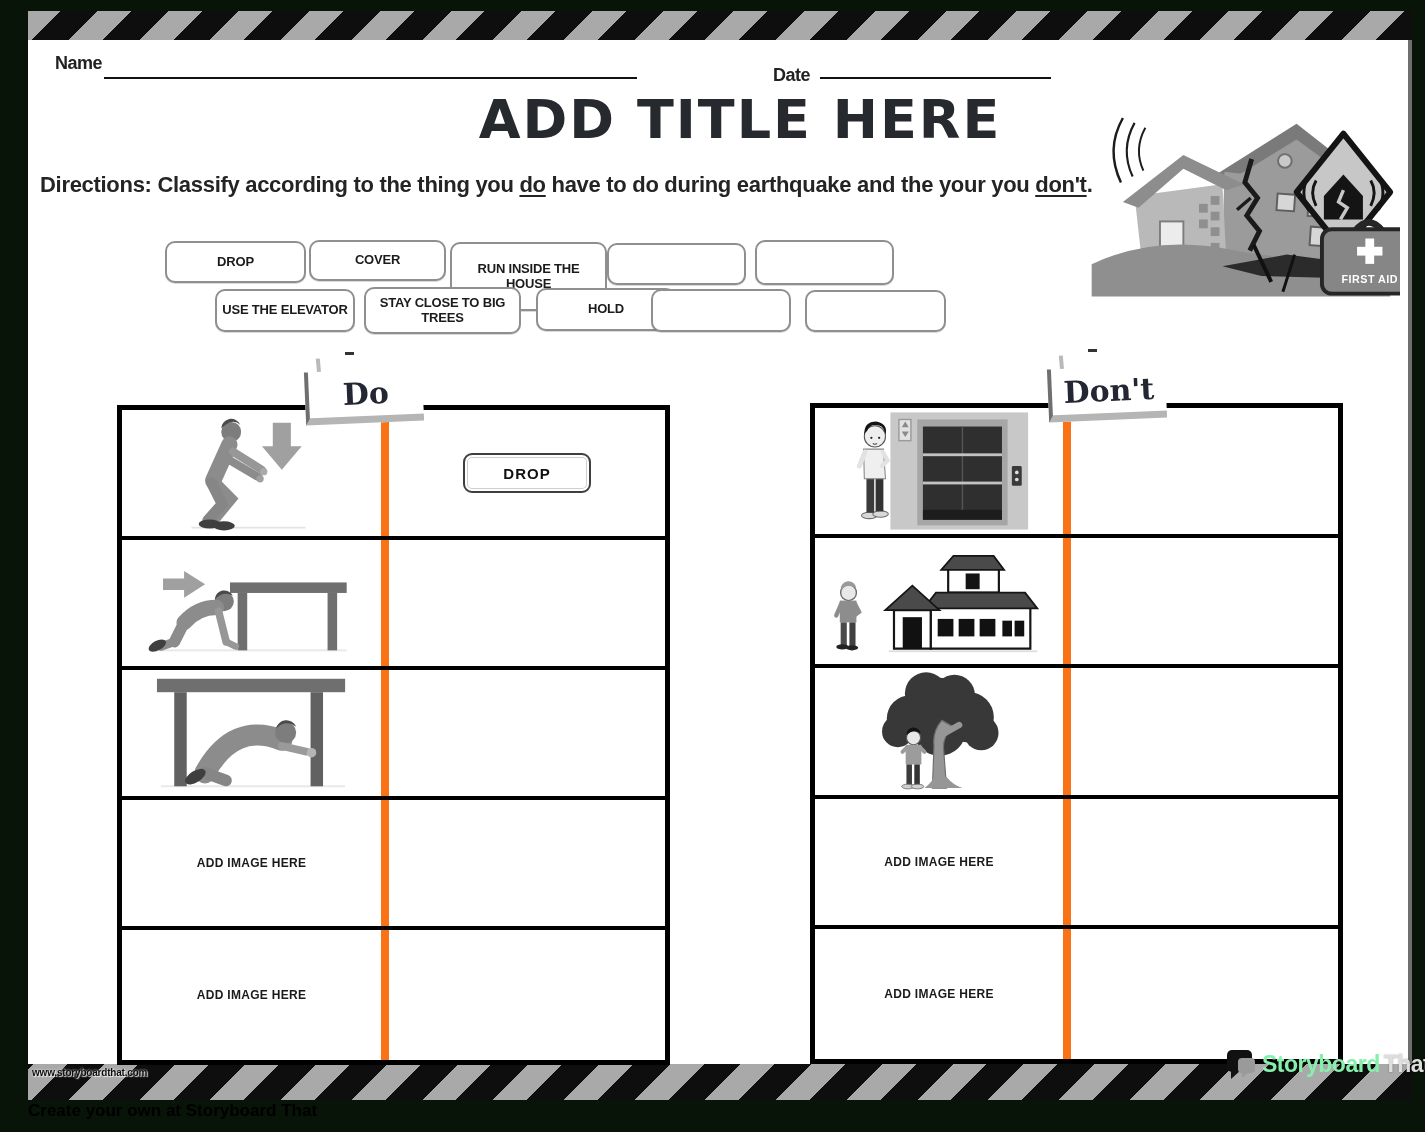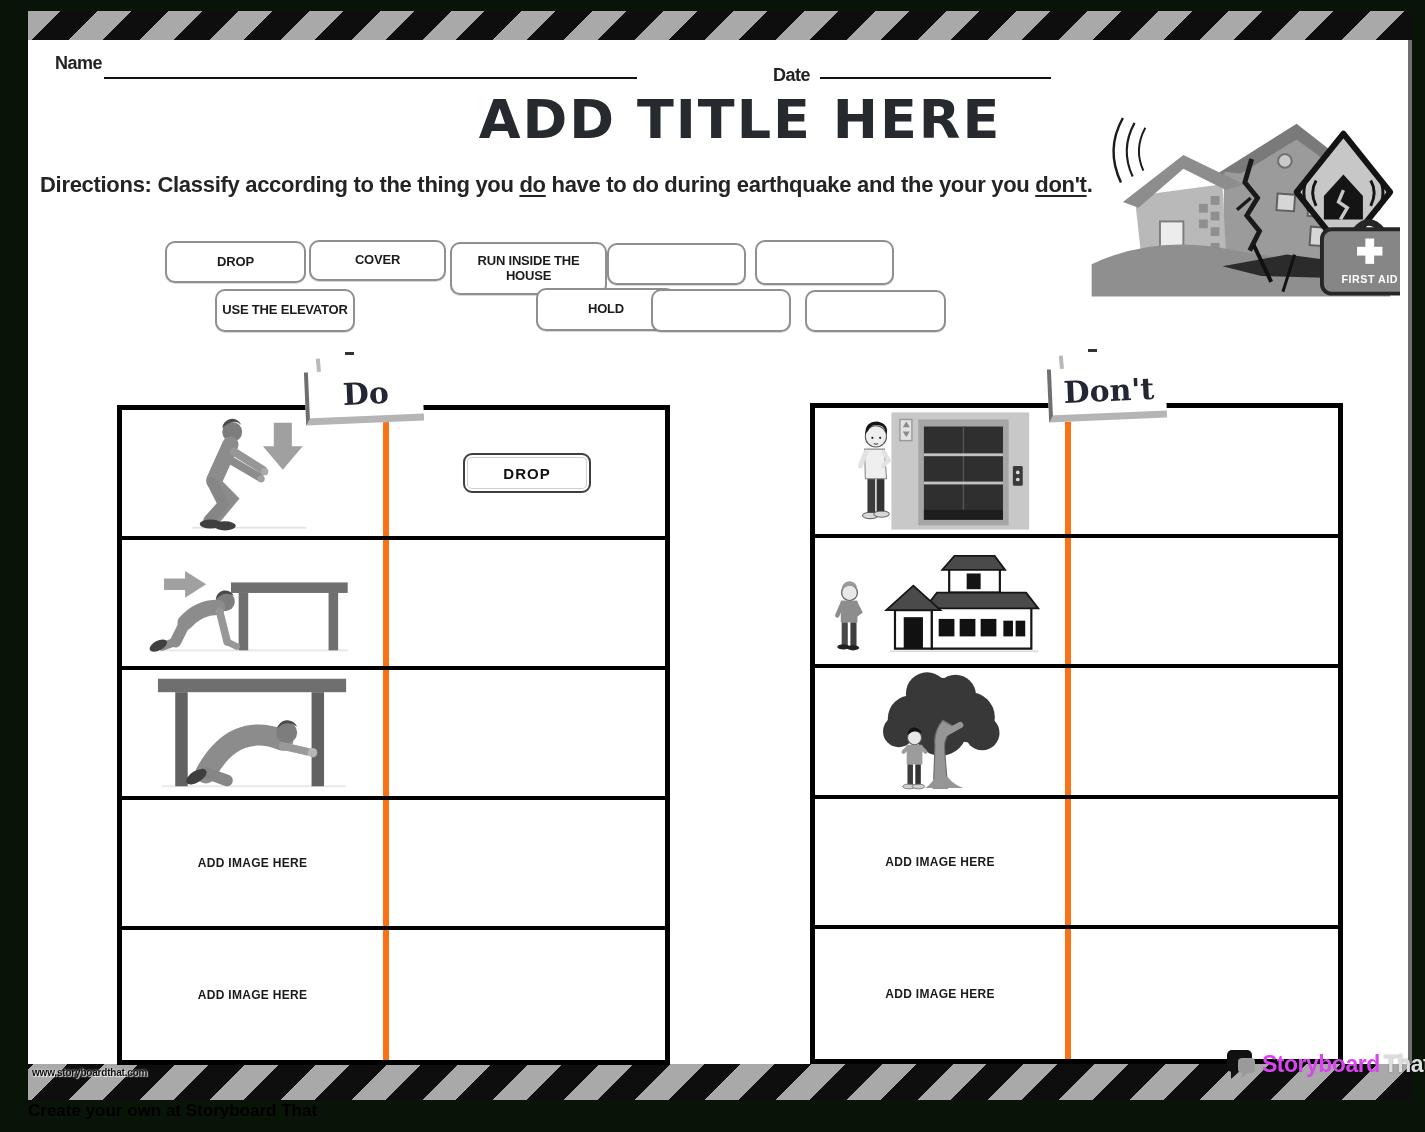--- a/index.html
+++ b/index.html
@@ -27,21 +27,21 @@
               color:#242424;letter-spacing:-0.3px;}
   .directions .uword{text-decoration:underline;text-underline-offset:3px;}
 
   
   .wb{position:absolute;border:2px solid #8f8f8f;border-radius:10px;background:#fff;
       display:flex;align-items:center;justify-content:center;text-align:center;
       font-size:13px;font-weight:bold;color:#1b1b1b;line-height:1.15;letter-spacing:-0.2px;
       box-shadow:0 1px 0 rgba(0,0,0,0.15);}
   .wb1-1{left:165px;top:241px;width:137px;height:38px;}
   .wb1-2{left:309px;top:240px;width:133px;height:37px;}
-  .wb1-3{left:450px;top:242px;width:137px;height:41px;padding:4px 8px;}
+  .wb1-3{left:450px;top:242px;width:137px;height:41px;padding:12px 8px;}
   .wb1-4{left:607px;top:243px;width:135px;height:38px;}
   .wb1-5{left:755px;top:240px;width:135px;height:41px;}
   .wb2-1{left:215px;top:289px;width:136px;height:39px;}
   .wb2-2{left:364px;top:287px;width:137px;height:43px;padding:0 8px;}
   .wb2-3{left:508px;top:288px;width:136px;height:39px;margin-left:28px;}
   .wb2-4{left:651px;top:289px;width:136px;height:39px;}
   .wb2-5{left:805px;top:290px;width:137px;height:38px;}
 
   
   .quake-art{position:absolute;left:1078px;top:96px;width:322px;height:205px;}
@@ -62,35 +62,35 @@
   
   .sort-table{position:absolute;border:5px solid #000;background:#fff;display:grid;
               grid-template-rows:repeat(5,1fr);z-index:2;}
   .do-table{left:117px;top:405px;width:543px;height:650px;}
   .dont-table{left:810px;top:403px;width:523px;height:651px;}
   .trow{display:grid;border-bottom:4px solid #000;min-height:0;}
   .trow:last-child{border-bottom:none;}
   .do-table .trow{grid-template-columns:267px 1fr;}
   .dont-table .trow{grid-template-columns:256px 1fr;}
   .cell{display:flex;align-items:center;justify-content:center;min-height:0;overflow:hidden;}
-  .cell-img{border-right:6px solid #f97316;}
+  .cell-img{border-right:8px solid #f97316;}
   .placeholder-text{font-size:12px;font-weight:bold;color:#1a1a1a;letter-spacing:0.3px;}
   .answer-chip{border:2px solid #3f3f3f;border-radius:9px;background:#fff;
                box-shadow:inset 0 0 0 2px #fff, inset 0 0 0 3px #cfcfcf;
                width:124px;height:36px;display:flex;align-items:center;justify-content:center;
                font-size:15px;font-weight:bold;color:#111;letter-spacing:1px;}
 
   
   .footer-url{position:absolute;left:32px;top:1067px;z-index:6;font-size:10px;font-weight:bold;
               color:#0d0d0d;letter-spacing:-0.2px;
               text-shadow:0 0 2px #fff,1px 1px 1px rgba(255,255,255,0.8);}
   .tagline{position:absolute;left:28px;top:1101px;font-size:17px;font-weight:bold;color:#000;}
   .logo{position:absolute;left:1222px;top:1048px;z-index:6;display:flex;align-items:center;gap:4px;}
   .logo-text{font-size:23px;font-weight:bold;letter-spacing:-0.5px;}
-  .logo-storyboard{color:#d946ef;}
+  .logo-storyboard{color:#86efac;}
   .logo-that{color:#dedede;text-shadow:0 0 2px rgba(0,0,0,0.35);}
 </style>
 </head>
 <body>
 
 <div class="canvas">
   <div class="page"></div>
   <div class="stripe stripe-top"></div>
   <div class="stripe stripe-bottom"></div>
   <div class="page-edge-right"></div>
@@ -103,20 +103,21 @@
   <div class="title">ADD TITLE HERE</div>
 
   <div class="directions"><span>Directions: Classify according to the thing you </span><span class="uword">do</span><span> have to do during earthquake and the your you </span><span class="uword">don't</span><span>.</span></div>
 
   <div class="wb wb1-1">DROP</div>
   <div class="wb wb1-2">COVER</div>
   <div class="wb wb1-3">RUN INSIDE THE HOUSE</div>
   <div class="wb wb1-4"></div>
   <div class="wb wb1-5"></div>
   <div class="wb wb2-1">USE THE ELEVATOR</div>
+  <div class="wb wb2-2">STAY CLOSE TO BIG TREES</div>
   <div class="wb wb2-3">HOLD</div>
   <div class="wb wb2-4"></div>
   <div class="wb wb2-5"></div>
 
   <svg class="quake-art" viewBox="0 0 330 205">
     <g>
       <path d="M46 20 Q28 52 44 86" stroke="#1c1c1c" stroke-width="2.5" fill="none"></path>
       <path d="M58 25 Q43 52 56 80" stroke="#1c1c1c" stroke-width="2.2" fill="none"></path>
       <path d="M69 30 Q57 52 67 74" stroke="#1c1c1c" stroke-width="2" fill="none"></path>
     </g>

